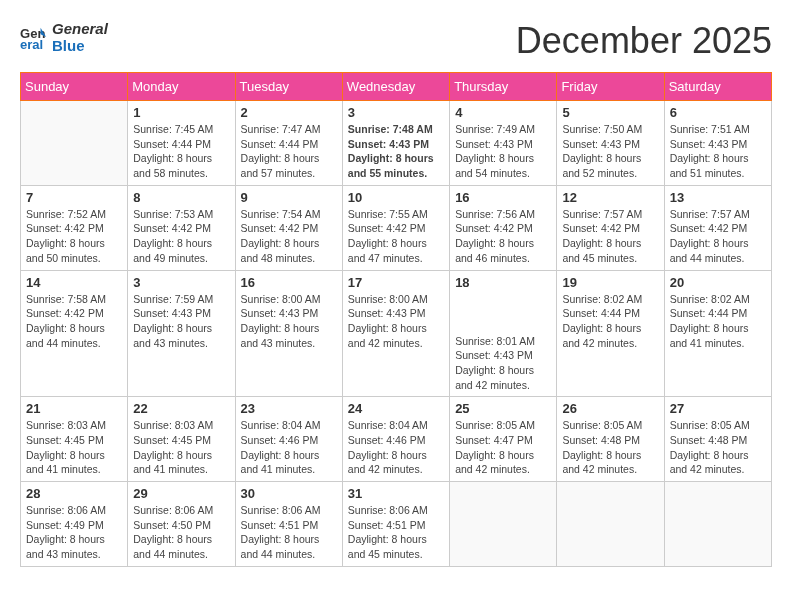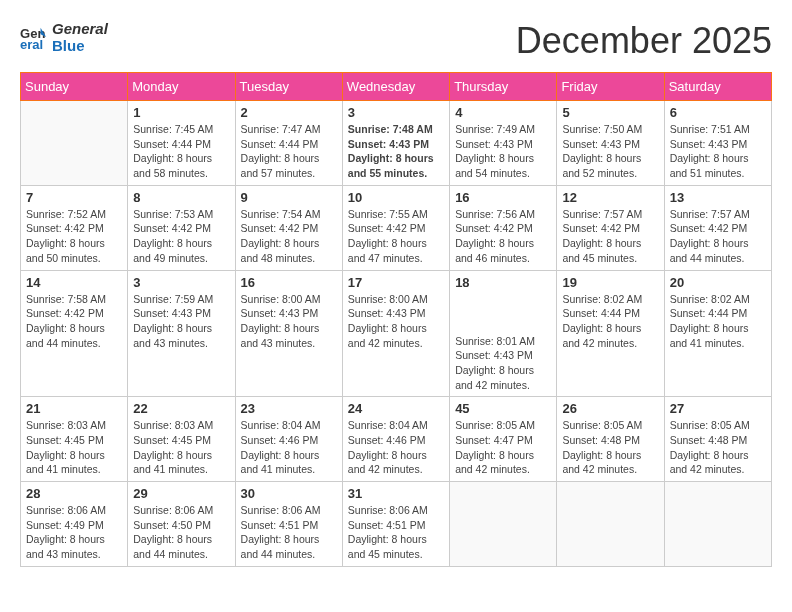--- a/index.html
+++ b/index.html
@@ -279,21 +279,21 @@
 and 41 minutes.</div>
         </td>
         <td>
           <div class="day-number">24</div>
           <div class="day-info" style="white-space: pre-line;">Sunrise: 8:04 AM
 Sunset: 4:46 PM
 Daylight: 8 hours
 and 42 minutes.</div>
         </td>
         <td>
-          <div class="day-number">45</div>
+          <div class="day-number">25</div>
           <div class="day-info" style="white-space: pre-line;">Sunrise: 8:05 AM
 Sunset: 4:47 PM
 Daylight: 8 hours
 and 42 minutes.</div>
         </td>
         <td>
           <div class="day-number">26</div>
           <div class="day-info" style="white-space: pre-line;">Sunrise: 8:05 AM
 Sunset: 4:48 PM
 Daylight: 8 hours

